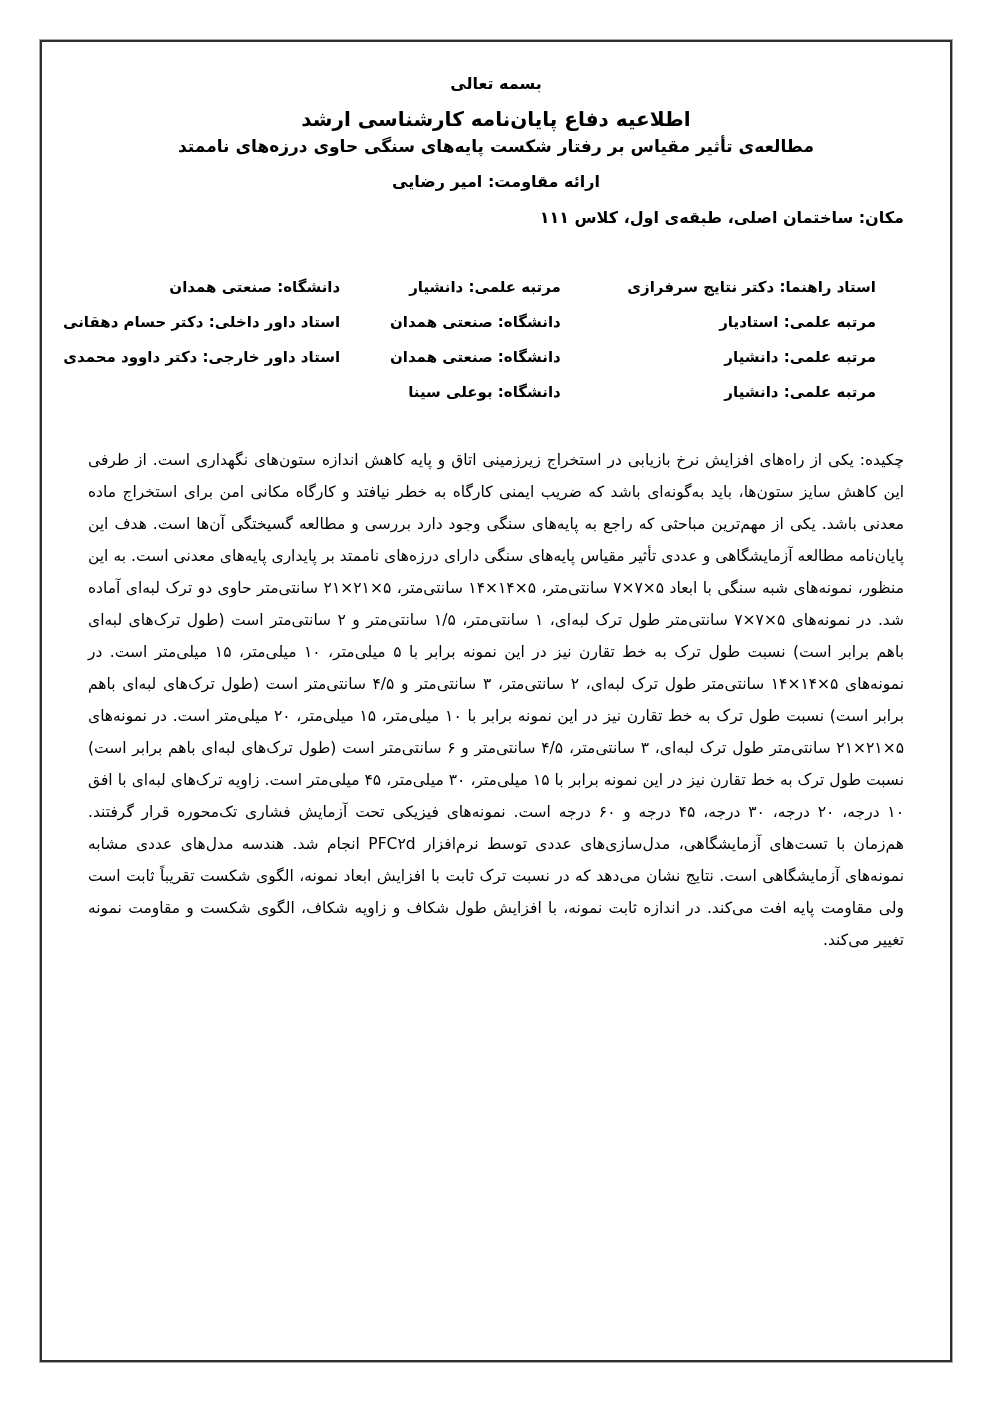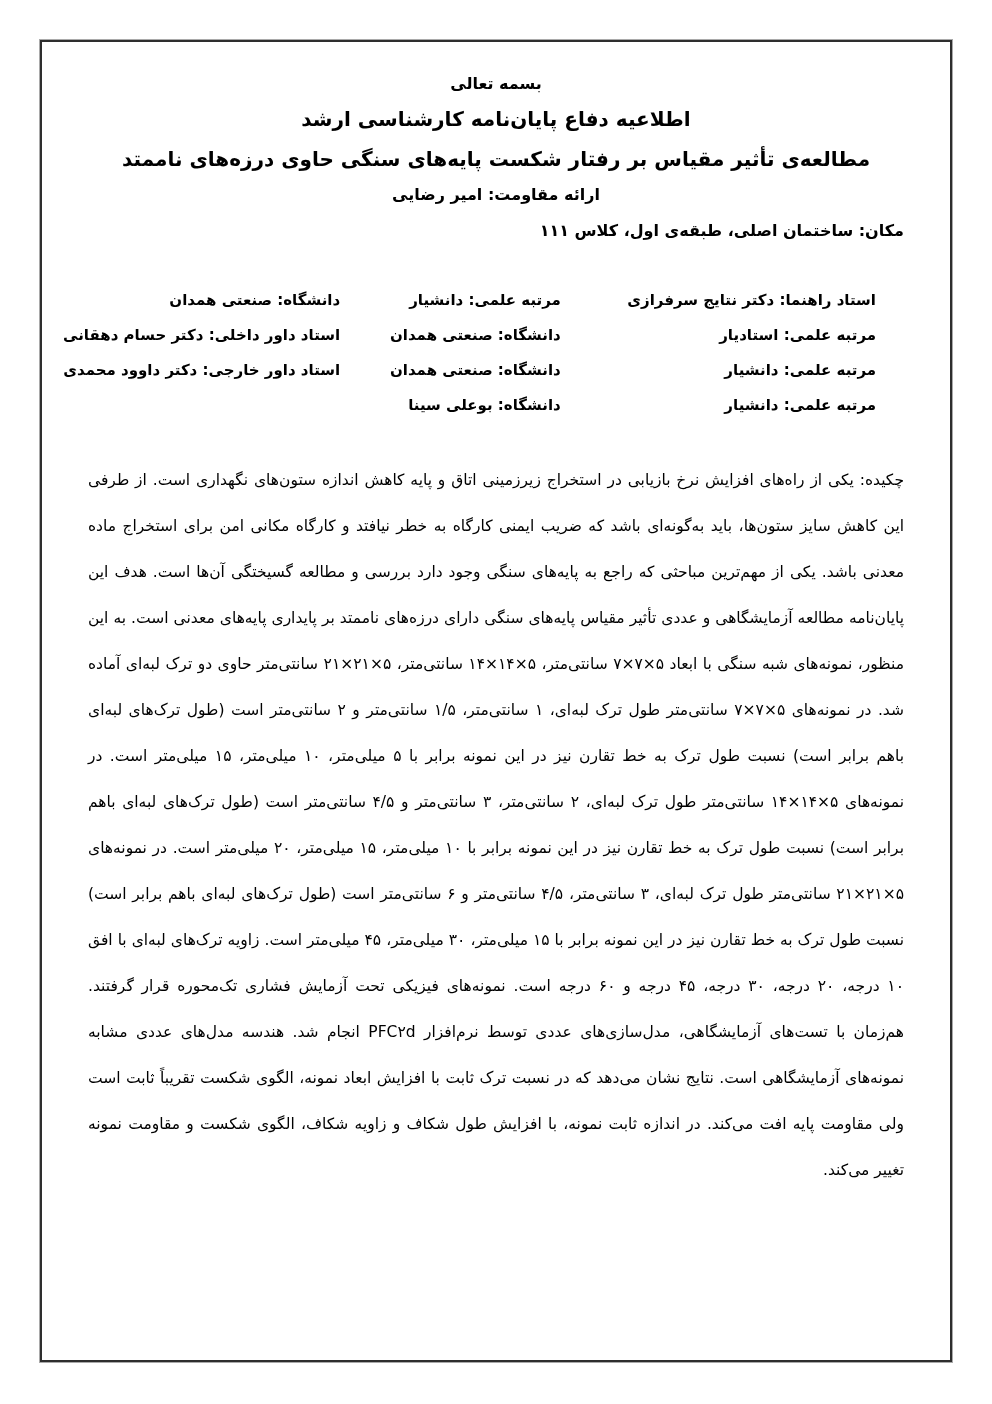--- a/index.html
+++ b/index.html
@@ -24,21 +24,21 @@
     overflow: hidden;
     background: #ffffff;
   }
   .center-line {
     text-align: center;
     font-weight: bold;
   }
   .l-basmala   { margin-top: 30px; font-size: 16px; line-height: 24px; }
   .l-dept      { margin-top: 13px; font-size: 17px; line-height: 26px; }
   .l-title     { margin-top: 9px; font-size: 20px; line-height: 28px; }
-  .l-thesis    { margin-top: 13px; font-size: 20px; line-height: 26px; }
+  .l-thesis    { margin-top: 0; font-size: 17px; line-height: 26px; }
   .l-presenter { margin-top: 10px; font-size: 16px; line-height: 25px; }
   .timeloc {
     margin-top: 11px;
     padding: 0 46px;
     display: flex;
     gap: 88px;
     font-weight: bold;
     font-size: 16px;
     line-height: 25px;
     white-space: nowrap;
@@ -53,21 +53,21 @@
     font-size: 15px;
     line-height: 35px;
   }
   .advisors .cell {
     text-align: right;
     white-space: nowrap;
   }
   .abstract {
     margin: 34px 46px 0 46px;
     font-size: 15.5px;
-    line-height: 46px;
+    line-height: 32px;
     text-align: justify;
   }
 </style>
 </head>
 <body>
 
 <div class="sheet" lang="fa" dir="rtl">
 
   <div class="center-line l-basmala">بسمه تعالی</div>
 

